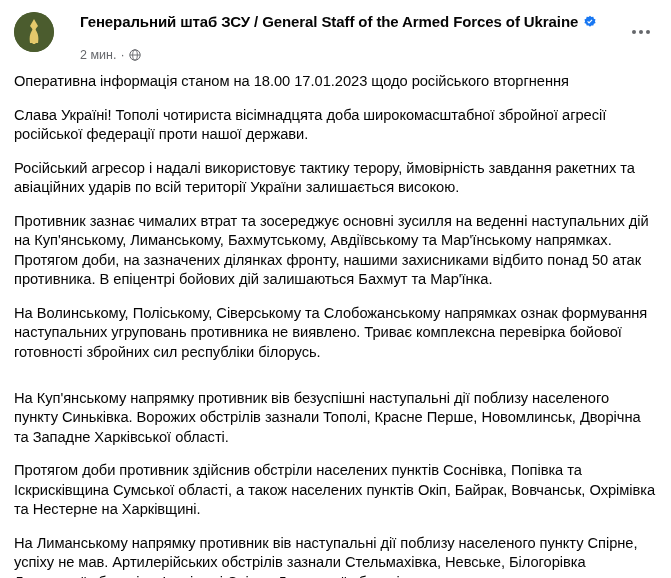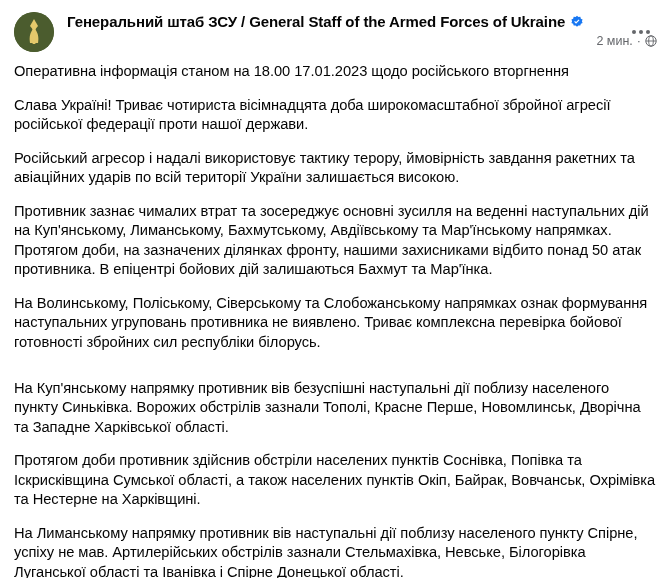--- a/index.html
+++ b/index.html
@@ -15,21 +15,21 @@
     color: #050505;
     overflow: hidden;
   }
   .post {
     width: 671px;
     padding: 12px 14px 0 14px;
   }
   .post-header {
     display: flex;
     align-items: flex-start;
-    gap: 13px;
+    gap: 26px;
     position: relative;
   }
   .avatar {
     width: 40px;
     height: 40px;
     min-width: 40px;
     border-radius: 50%;
     background: #4b5c2e;
     display: flex;
     align-items: center;
@@ -57,24 +57,23 @@
   }
   .verified {
     display: inline-flex;
     margin-left: 5px;
     align-items: center;
   }
   .meta-row {
     display: flex;
     align-items: center;
     gap: 4px;
-    margin-top: 3px;
+    margin-top: 17px;
     color: #65676b;
     font-size: 12.5px;
-    justify-content: flex-end;
   }
   .meta-dot {
     color: #65676b;
     font-size: 12.5px;
     line-height: 1;
   }
   .globe-icon { display: inline-flex; align-items: center; }
   .more-btn {
     position: absolute;
     right: 0;
@@ -155,21 +154,21 @@
       <span class="dots">
         <i></i>
           <i></i>
           <i></i>
       </span>
     </div>
   </div>
 
   <div class="post-body">
     <p class="para">Оперативна інформація станом на 18.00 17.01.2023 щодо російського вторгнення</p>
-    <p class="para">Слава Україні! Триває чотириста вісімнадцята доба широкомасштабної збройної агресії російської федерації проти нашої держави.</p>
+    <p class="para">Слава Україні! Тополі чотириста вісімнадцята доба широкомасштабної збройної агресії російської федерації проти нашої держави.</p>
     <p class="para">Російський агресор і надалі використовує тактику терору, ймовірність завдання ракетних та авіаційних ударів по всій території України залишається високою.</p>
     <p class="para">Противник зазнає чималих втрат та зосереджує основні зусилля на веденні наступальних дій на Куп'янському, Лиманському, Бахмутському, Авдіївському та Мар'їнському напрямках. Протягом доби, на зазначених ділянках фронту, нашими захисниками відбито понад 50 атак противника. В епіцентрі бойових дій залишаються Бахмут та Мар'їнка.</p>
     <p class="para tight">На Волинському, Поліському, Сіверському та Слобожанському напрямках ознак формування наступальних угруповань противника не виявлено. Триває комплексна перевірка бойової готовності збройних сил республіки білорусь.</p>
     <p class="para">На Куп'янському напрямку противник вів безуспішні наступальні дії поблизу населеного пункту Синьківка. Ворожих обстрілів зазнали Тополі, Красне Перше, Новомлинськ, Дворічна та Западне Харківської області.</p>
     <p class="para">Протягом доби противник здійснив обстріли населених пунктів Соснівка, Попівка та Іскрисківщина Сумської області, а також населених пунктів Окіп, Байрак, Вовчанськ, Охрімівка та Нестерне на Харківщині.</p>
     <p class="para">На Лиманському напрямку противник вів наступальні дії поблизу населеного пункту Спірне, успіху не мав. Артилерійських обстрілів зазнали Стельмахівка, Невське, Білогорівка Луганської області та Іванівка і Спірне Донецької області.</p>
   </div>
 
 </div>
 

